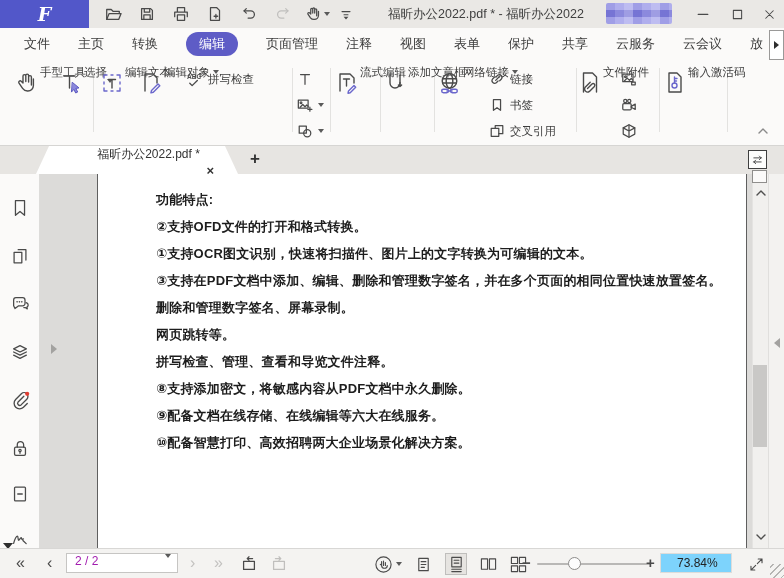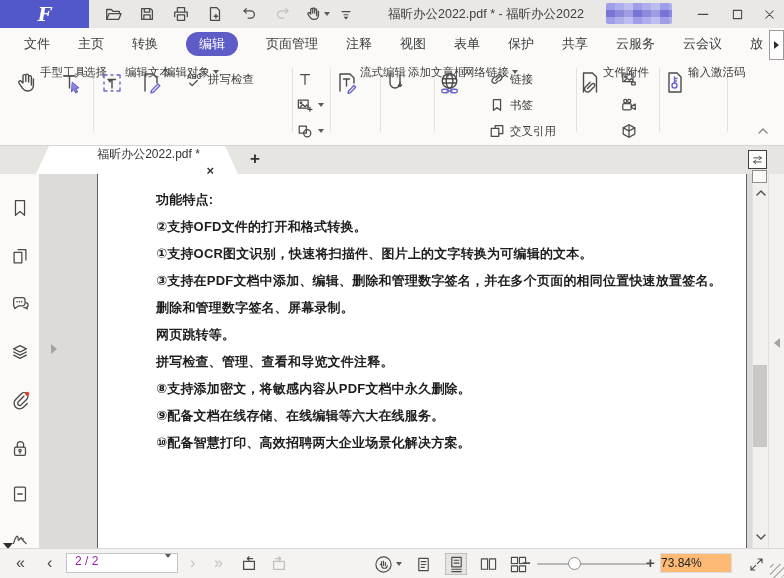--- a/index.html
+++ b/index.html
@@ -82,22 +82,22 @@
   .nav{font-size:16px;color:#4a4a4a;top:4px;line-height:20px;}
   .nav.dis2{color:#c3c2c0;}
   #pagebox{left:66px;top:4px;width:112px;height:20px;background:#fff;border:1px solid #c6c5c3;box-sizing:border-box;
            display:flex;align-items:flex-start;font-size:12px;color:#a21caf;}
   #pagebox span{margin-left:8px;}
   #pagebox .caret{margin-left:auto;margin-right:6px;}
   .stic{top:4px;width:22px;height:22px;display:flex;align-items:center;justify-content:center;}
   .stic.sel{background:#e6e4e1;border:1px solid #bfbebc;box-sizing:border-box;}
   #slider-track{left:537px;top:14px;width:114px;height:2px;background:#b9b8b6;border-radius:1px;}
   #slider-knob{left:568px;top:8px;width:13px;height:13px;border-radius:50%;background:#fdfdfd;border:1.5px solid #8d8c8a;box-sizing:border-box;}
-  #zoombox{left:660px;top:4px;width:72px;height:20px;background:#fdba74;border:1px solid #dddcda;box-sizing:border-box;
-           font-size:12px;color:#222;display:flex;align-items:center;padding-left:0;}
+  #zoombox{left:660px;top:4px;width:72px;height:20px;background:#7dd3fc;border:1px solid #dddcda;box-sizing:border-box;
+           font-size:12px;color:#222;display:flex;align-items:center;padding-left:16px;}
   #grip{right:0;bottom:0;width:14px;height:14px;
         background:repeating-linear-gradient(135deg,transparent 0 2px,#b5b4b2 2px 3px,transparent 3px 5px);}
   .zoomchar{font-size:15px;color:#4a4a4a;font-weight:600;}
 </style>
 </head>
 <body>
 
 <div id="titlebar" class="abs">
   <div id="logo" class="abs">F</div>
   <div class="qat abs" style="left:103px">

